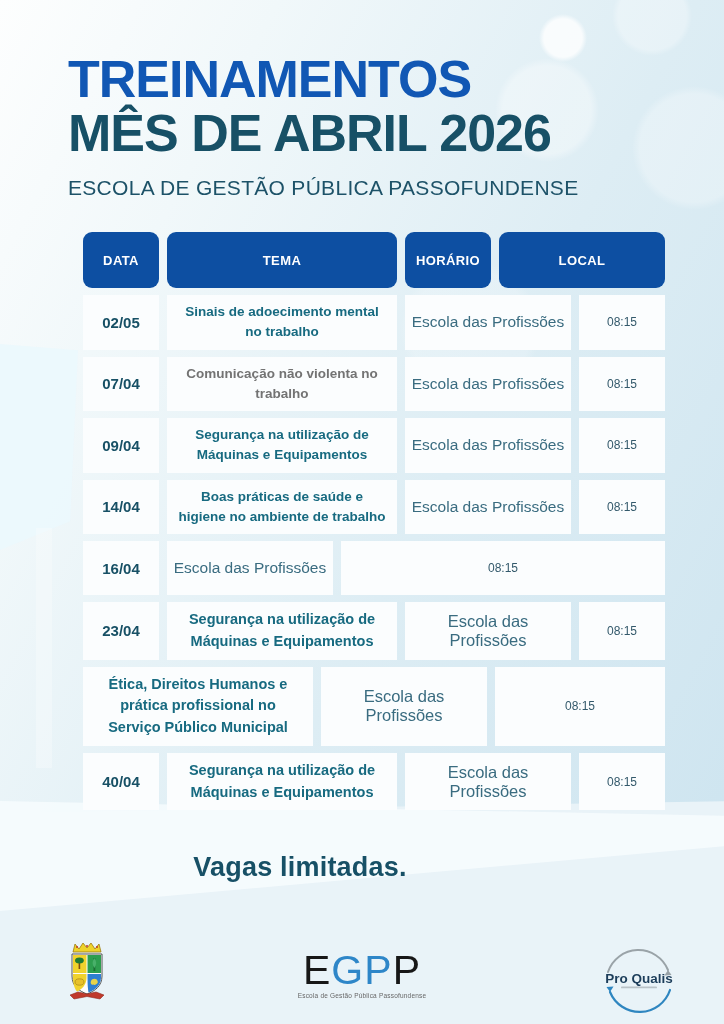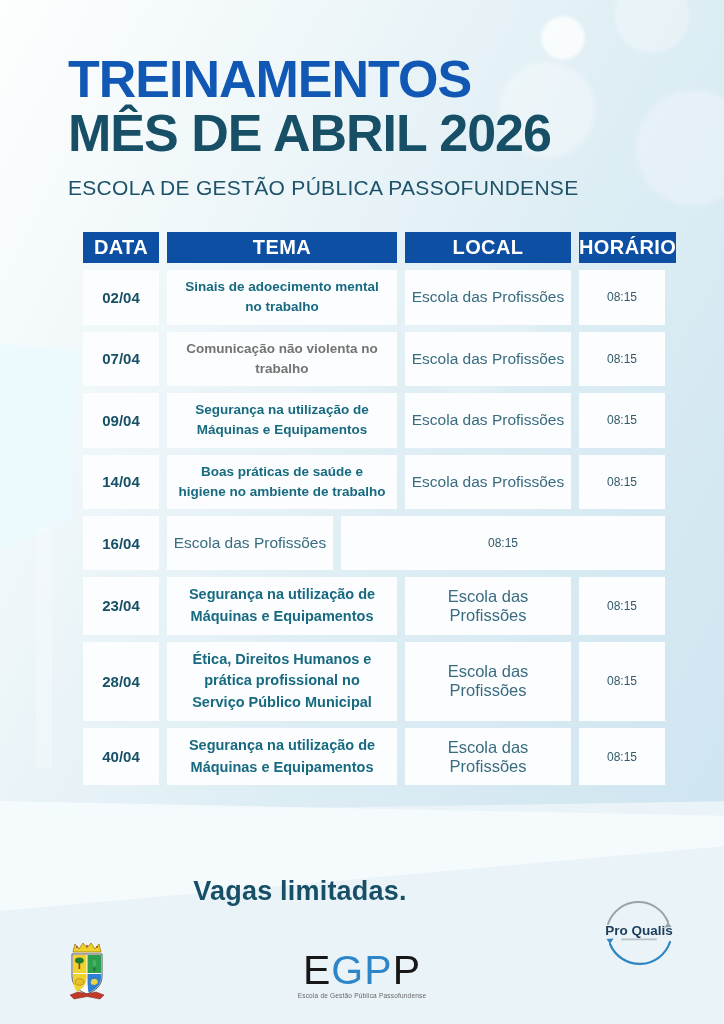--- a/index.html
+++ b/index.html
@@ -31,41 +31,41 @@
   .t2{font-size:52px;font-weight:700;letter-spacing:-1px;line-height:1.04;}
   .sub{margin-top:16px;font-size:21px;font-weight:400;letter-spacing:.3px;}
 
   
   .table{position:absolute;left:83px;top:232px;width:582px;display:flex;flex-direction:column;gap:7px;}
   .tr{display:flex;gap:8px;}
   .c-data{width:76px;flex:none;}
   .c-tema{width:230px;flex:none;}
   .c-local{width:166px;flex:none;}
   .c-hora{flex:1;}
-  .th{height:31px;display:flex;align-items:center;justify-content:center;
-      color:#fff;font-weight:700;font-size:20px;letter-spacing:.4px;}
+  .th{height:56px;display:flex;align-items:center;justify-content:center;
+      color:#fff;font-weight:700;font-size:13px;letter-spacing:.4px;border-radius:9px;}
   .td{background:#fbfdfe;display:flex;align-items:center;justify-content:center;
       text-align:center;min-height:54px;box-sizing:border-box;padding:7px 6px;}
   .td.data{font-weight:700;font-size:15px;}
   .td.tema{font-weight:700;font-size:13.5px;line-height:1.5;padding:7px 10px;}
   .td.local{font-size:15.5px;}
   .td.hora{font-size:12px;}
   .tr.lg .td.tema{font-size:14.5px;}
   .tr.lg .td.local{font-size:16.5px;}
 
   
-  .note{position:absolute;left:0;top:876px;width:600px;text-align:center;
+  .note{position:absolute;left:0;top:852px;width:600px;text-align:center;
         font-size:27px;font-weight:700;letter-spacing:.2px;}
 
   
   .crest{position:absolute;left:64px;top:940px;}
   .egpp{position:absolute;left:50%;top:950px;transform:translateX(-50%);text-align:center;}
   .egpp .letters{font-size:41px;line-height:1;font-weight:400;letter-spacing:1px;}
   .egpp .cap{font-size:6.5px;color:#666;margin-top:1px;letter-spacing:.2px;}
-  .proq{position:absolute;left:594px;top:896px;width:90px;height:74px;}
+  .proq{position:absolute;left:594px;top:944px;width:90px;height:74px;}
 </style>
 </head>
 <body>
 
 <div class="page">
 
   <div class="bokeh"></div>
   <div class="shape-left"></div>
   <div class="shape-left2"></div>
   <div class="bottom-area"></div>
@@ -74,26 +74,26 @@
   <div class="titles">
     <div class="t1" style="color:#1157b4">TREINAMENTOS</div>
     <div class="t2" style="color:#175066">MÊS DE ABRIL 2026</div>
     <div class="sub" style="color:#1d5268">ESCOLA DE GESTÃO PÚBLICA PASSOFUNDENSE</div>
   </div>
 
   <div class="table">
     <div class="tr">
       <div class="th c-data" style="background:#0d4fa2">DATA</div>
       <div class="th c-tema" style="background:#0d4fa2">TEMA</div>
+      <div class="th c-hora" style="background:#0d4fa2">HORÁRIO</div>
       <div class="th c-local" style="background:#0d4fa2">LOCAL</div>
-      <div class="th c-hora" style="background:#0d4fa2">HORÁRIO</div>
     </div>
 
     <div class="tr">
-      <div class="td data c-data" style="color:#175065">02/04</div>
+      <div class="td data c-data" style="color:#175065">02/05</div>
       <div class="td tema c-tema" style="color:#176a80">Sinais de adoecimento mental no trabalho</div>
       <div class="td local c-local" style="color:#3a6c80">Escola das Profissões</div>
       <div class="td hora c-hora" style="color:#33596b">08:15</div>
     </div>
 
     <div class="tr">
       <div class="td data c-data" style="color:#175065">07/04</div>
       <div class="td tema c-tema" style="color:#737373">Comunicação não violenta no trabalho</div>
       <div class="td local c-local" style="color:#3a6c80">Escola das Profissões</div>
       <div class="td hora c-hora" style="color:#33596b">08:15</div>
@@ -120,21 +120,20 @@
     </div>
 
     <div class="tr lg">
       <div class="td data c-data" style="color:#175065">23/04</div>
       <div class="td tema c-tema" style="color:#176a80">Segurança na utilização de Máquinas e Equipamentos</div>
       <div class="td local c-local" style="color:#3a6c80">Escola das Profissões</div>
       <div class="td hora c-hora" style="color:#33596b">08:15</div>
     </div>
 
     <div class="tr lg">
-      <div class="td data c-data" style="color:#175065">28/04</div>
       <div class="td tema c-tema" style="color:#176a80">Ética, Direitos Humanos e prática profissional no Serviço Público Municipal</div>
       <div class="td local c-local" style="color:#3a6c80">Escola das Profissões</div>
       <div class="td hora c-hora" style="color:#33596b">08:15</div>
     </div>
 
     <div class="tr lg">
       <div class="td data c-data" style="color:#175065">40/04</div>
       <div class="td tema c-tema" style="color:#176a80">Segurança na utilização de Máquinas e Equipamentos</div>
       <div class="td local c-local" style="color:#3a6c80">Escola das Profissões</div>
       <div class="td hora c-hora" style="color:#33596b">08:15</div>

